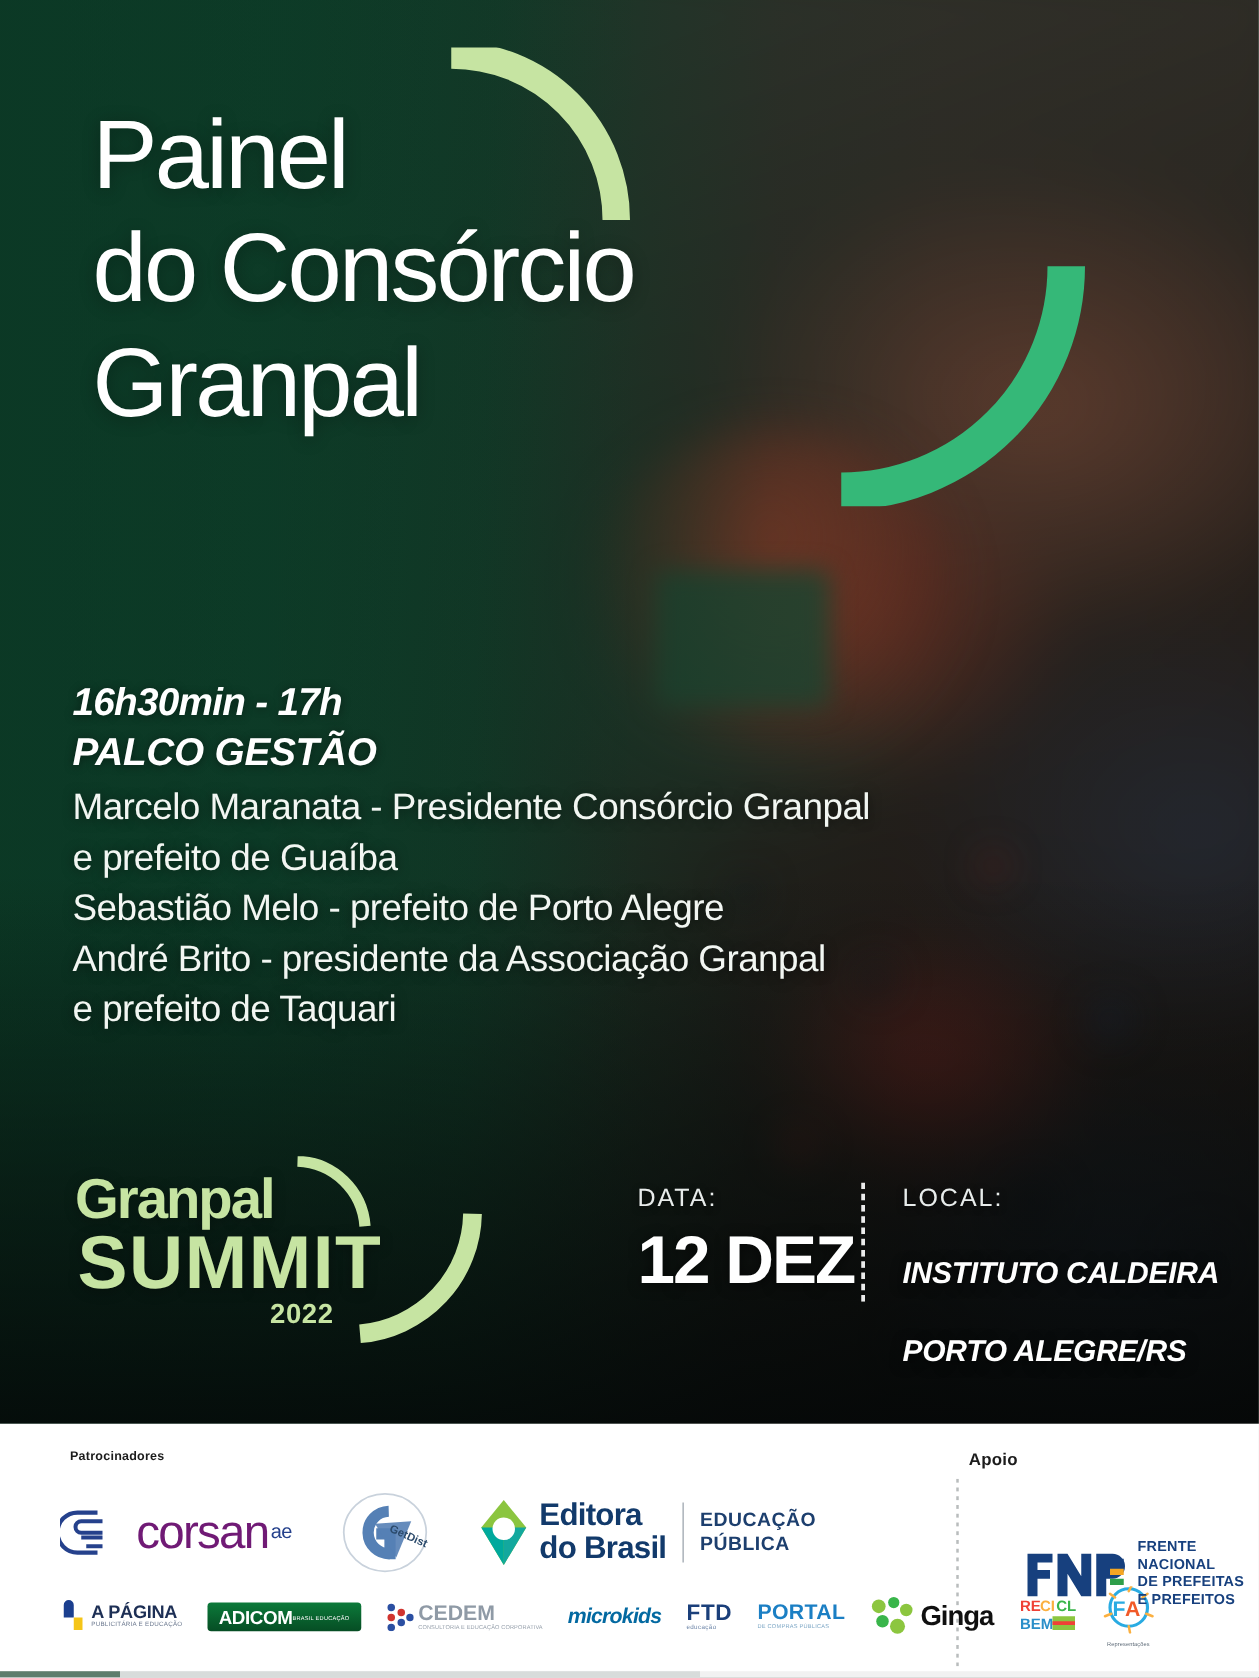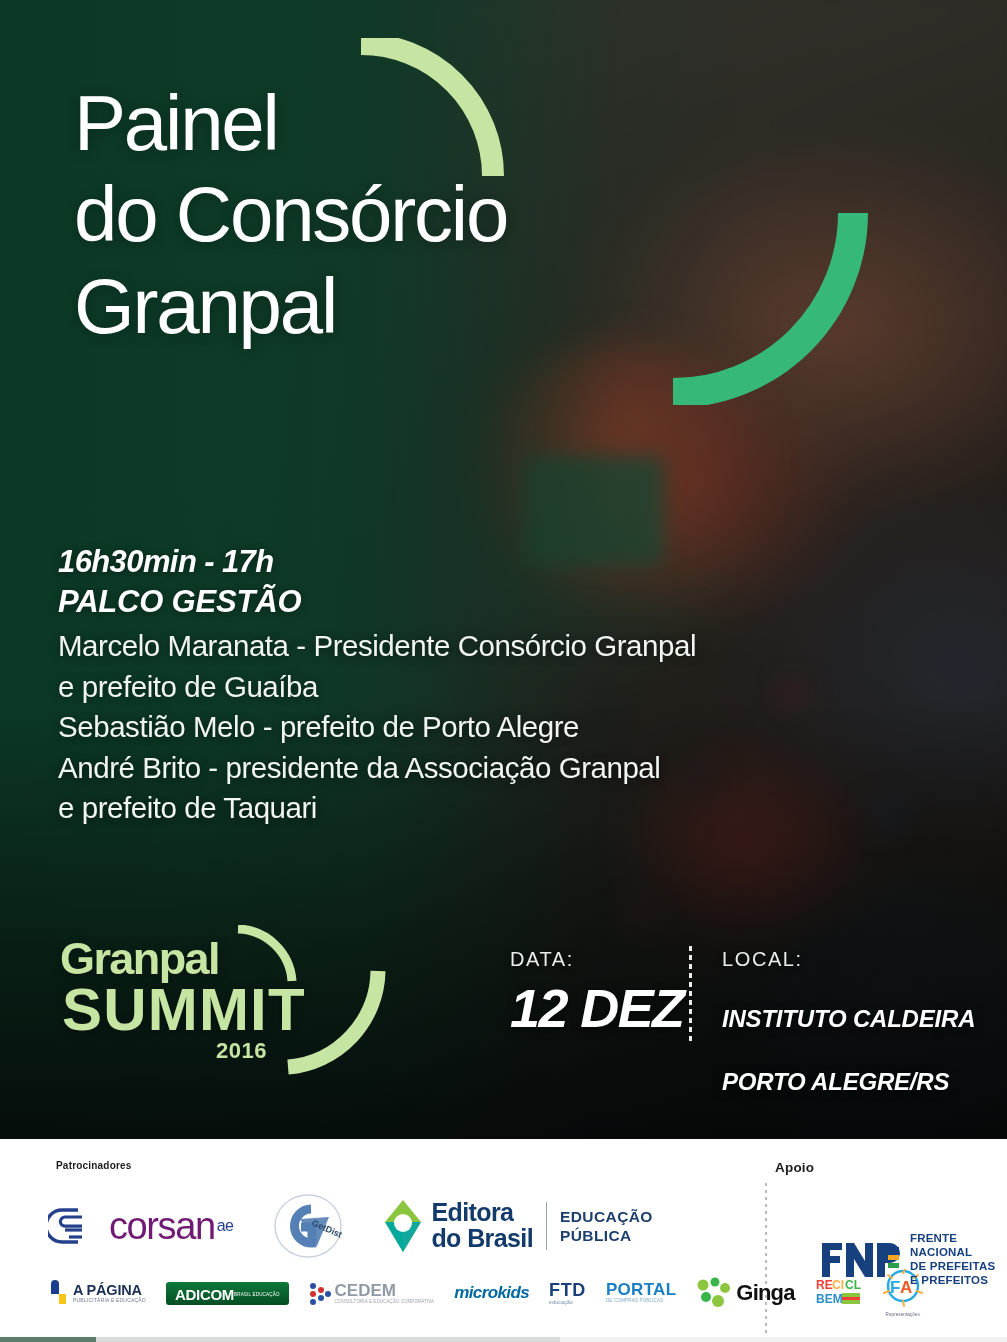--- a/index.html
+++ b/index.html
@@ -146,21 +146,21 @@
   .summit-arc-top { position: absolute; left: 178px; top: 0px; width: 70px; height: 62px; }
   .summit-arc-big { position: absolute; left: 218px; top: 40px; width: 120px; height: 115px; }
 
   
   .datablk { position: absolute; left: 510px; top: 948px; }
   .lbl {
     color: #e8eceb; font-size: 20px; letter-spacing: 1.6px; font-weight: 400;
     text-shadow: 0 1px 6px rgba(0,0,0,.6);
   }
   .bigdate {
-    color: #ffffff; font-weight: bold; font-style: italic;
+    color: #ffffff; font-weight: bold; 
     font-size: 54px; letter-spacing: -1.6px; margin-top: 6px;
     text-shadow: 0 2px 10px rgba(0,0,0,.6);
   }
   .dotted-div {
     position: absolute; left: 689px; top: 946px;
     width: 3px; height: 98px;
     background-image: linear-gradient(#ffffff 55%, rgba(255,255,255,0) 0%);
     background-size: 3px 9px; background-repeat: repeat-y;
     opacity: .92;
   }
@@ -286,21 +286,21 @@
 
     <div class="summit">
       <svg class="summit-arc-top" viewBox="0 0 70 62">
         <path d="M4 4 A 56 56 0 0 1 58 56" fill="none" stroke="#c6e4a2" stroke-width="9"></path>
       </svg>
       <svg class="summit-arc-big" viewBox="0 0 120 115">
         <path d="M104 6 A 98 98 0 0 1 14 102" fill="none" stroke="#c6e4a2" stroke-width="15"></path>
       </svg>
       <div class="summit-word">Granpal</div>
       <div class="summit-main">SUMMIT</div>
-      <div class="summit-year">2016</div>
+      <div class="summit-year">2022</div>
     </div>
 
     <div class="datablk">
       <div class="lbl">DATA:</div>
       <div class="bigdate">12 DEZ</div>
     </div>
 
     <div class="dotted-div"></div>
 
     <div class="localblk">

